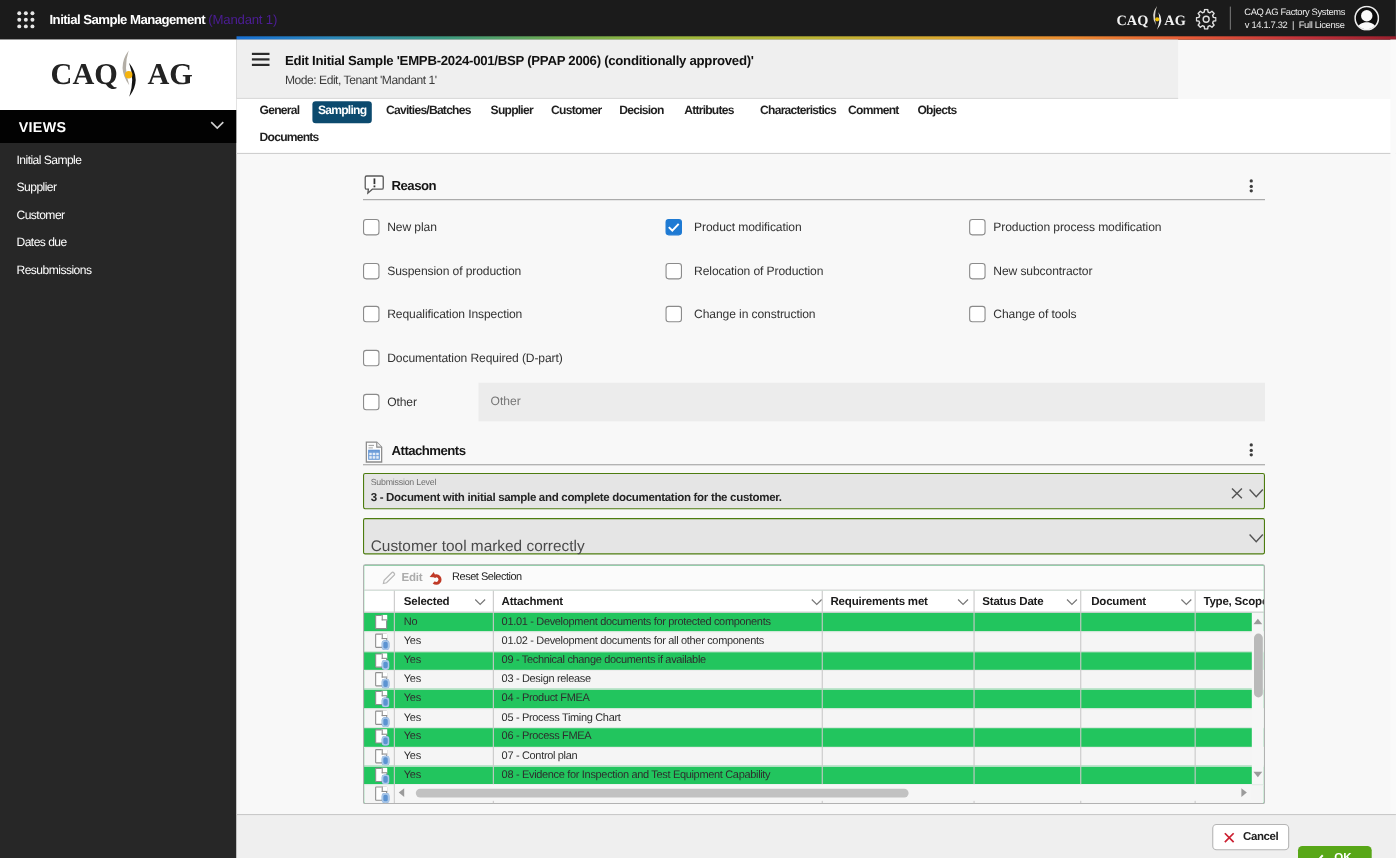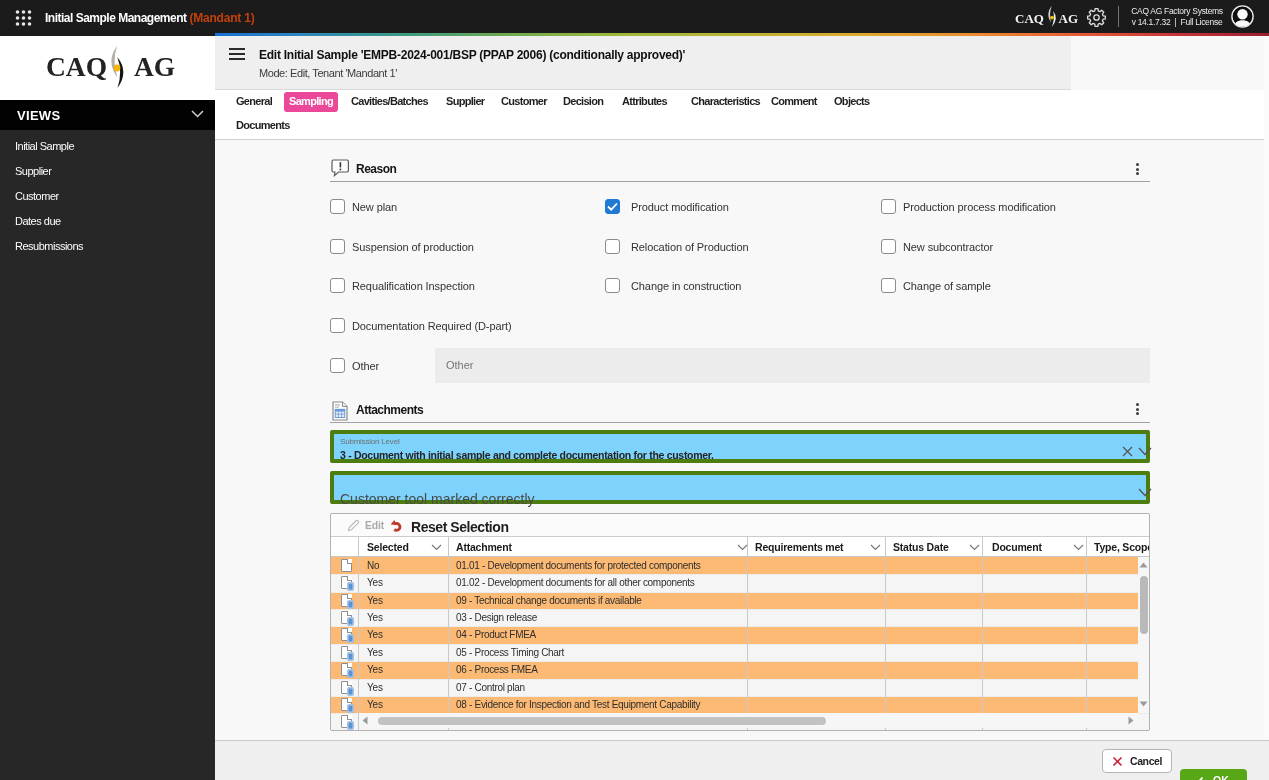--- a/index.html
+++ b/index.html
@@ -4,21 +4,21 @@
 <style>
 * { margin:0; padding:0; box-sizing:border-box; }
 html,body { width:1269px; height:780px; overflow:hidden; font-family:"Liberation Sans", sans-serif; }
 #root { position:relative; width:1269px; height:780px; background:#f8f8f8; }
 .abs { position:absolute; }
 
 
 #topbar { left:0; top:0; width:1269px; height:36px; background:#1b1b1b; }
 #gridicon { left:15px; top:10px; width:17px; height:16px; }
 #apptitle { left:45px; top:11px; font-size:12px; font-weight:bold; color:#fff; letter-spacing:-0.5px; white-space:nowrap; }
-#apptitle span { font-weight:bold; color:#c2410c; letter-spacing:-0.2px; }
+#apptitle span { font-weight:normal; color:#4c1d95; letter-spacing:-0.2px; }
 #toplogo { left:1012px; top:2px; width:66px; height:30px; }
 #gearicon { left:1087px; top:8px; width:19px; height:19px; }
 #topsep { left:1118px; top:6px; width:1px; height:21px; background:#757575; }
 #sysinfo { left:1128px; top:6px; width:98px; text-align:center; font-size:8.5px; letter-spacing:-0.3px; line-height:11px; color:#ececec; white-space:nowrap; }
 #avatar { left:1231px; top:5px; width:23px; height:23px; }
 #gstrip { left:215px; top:33px; width:1054px; height:3px;
   background:linear-gradient(90deg,#176fd4 0%,#2b87bb 8%,#3d9a80 18%,#6faa4e 28%,#9cb83c 38%,#bcb434 50%,#dca72f 62%,#ec8c30 72%,#e65a36 82%,#c3313a 92%,#991f2d 100%);}
 
 
 #sidebar { left:0; top:36px; width:215px; height:744px; background:#272727; }
@@ -32,48 +32,48 @@
 #mainheader { left:215px; top:36px; width:856px; height:54px; background:#efefef; border-bottom:1px solid #dadada;padding-left:32px; }
 #hamburger { left:14px; top:12px; width:16px; height:13px; }
 #hamburger div { position:absolute; left:0; width:16px; height:2px; background:#2b2b2b; }
 #mtitle { left:44px; top:12px; font-size:12px; font-weight:bold; color:#101010; letter-spacing:-0.25px; white-space:nowrap; }
 #msub { left:44px; top:31px; font-size:11px; color:#3c3c3c; letter-spacing:-0.43px; }
 
 
 #tabs { left:215px; top:90px; width:1054px; height:50px; background:#fff; border-bottom:1px solid #cfcfcf; }
 .tab { position:absolute; top:1px; height:21px; line-height:21px; font-size:11px; font-weight:bold; color:#1f1f1f; letter-spacing:-0.7px; white-space:nowrap; }
 .tab2 { top:25px; }
-#tabactive { position:absolute; left:69px; top:2px; width:54px; height:19.5px; background:#ec4899; border-radius:3px; color:#fff; text-align:center; line-height:19px; font-size:11px; font-weight:bold; letter-spacing:-0.7px; }
+#tabactive { position:absolute; left:69px; top:2px; width:54px; height:19.5px; background:#0c4a6e; border-radius:3px; color:#fff; text-align:center; line-height:19px; font-size:11px; font-weight:bold; letter-spacing:-0.7px; }
 
 
 #content { left:215px; top:140px; width:1054px; height:600px; background:#f8f8f8; }
 .sechead-line { position:absolute; left:115px; width:820px; height:1px; background:#a2a2a2; }
 .sectitle { position:absolute; font-size:12px; font-weight:bold; color:#151515; letter-spacing:-0.5px; }
 .kebab { position:absolute; left:921px; width:3px; height:12px; }
 .kebab div { position:absolute; left:0; width:3px; height:3px; border-radius:50%; background:#3d3d3d; }
 
 .cb { position:absolute; width:15px; height:15px; background:#fff; border:1px solid #8b8b8b; border-radius:3px; }
 .cbchecked { background:#1e7ad3; border-color:#1e7ad3; }
 .cblabel { position:absolute; font-size:11px; color:#333; letter-spacing:-0.1px; white-space:nowrap; }
 
 #otherinput { position:absolute; left:220px; top:208px; width:715px; height:35px; background:#ececec; }
 #otherinput span { position:absolute; left:11px; top:11px; font-size:11px; color:#767676; }
 
-.combo { position:absolute; left:115px; width:820px; background:#7dd3fc; border:4px solid #4d7c0f; border-radius:2px;text-align:center; }
+.combo { position:absolute; left:115px; width:820px; background:#e5e5e5; border:1px solid #4d7c0f; border-radius:2px;text-align:center; }
 #combo1 { top:290px; height:33px; }
 #combo1 .lbl { position:absolute; left:6px; top:3px; font-size:8px; color:#6f6f6f; letter-spacing:-0.2px; }
 #combo1 .val { position:absolute; left:6px; top:15px; font-size:10.5px; font-weight:bold; color:#242424; letter-spacing:-0.3px; white-space:nowrap; }
 #combo2 { top:331px; height:33px; }
 #combo2 .val { position:absolute; left:6px; top:16px; font-size:14px; color:#4a4a4a; letter-spacing:0; }
 
 
-#tablebox { position:absolute; left:115px; top:373px; width:820px; height:218px; background:#fdba74; border:1px solid #b2b2b2; border-radius:2px; overflow:hidden; }
+#tablebox { position:absolute; left:115px; top:373px; width:820px; height:218px; background:#22c55e; border:1px solid #b2b2b2; border-radius:2px; overflow:hidden; }
 #ttoolbar { position:absolute; left:0; top:0; width:818px; height:23px; border-bottom:1px solid #ccc; background:#fbfbfb; }
 #ttoolbar .edit { position:absolute; left:34px; top:5px; font-size:10.5px; font-weight:bold; color:#ababab; letter-spacing:-0.2px; }
-#ttoolbar .reset { position:absolute; left:80px; top:5px; font-size:14px; font-weight:bold; color:#1e1e1e; letter-spacing:-0.45px; }
+#ttoolbar .reset { position:absolute; left:80px; top:5px; font-size:10px; font-weight:normal; color:#1e1e1e; letter-spacing:-0.45px; }
 .th { position:absolute; top:0; font-size:10.5px; font-weight:bold; color:#1a1a1a; line-height:20px; letter-spacing:-0.2px; white-space:nowrap; }
 .thchev { position:absolute; top:7px; }
 #thead { position:absolute; left:0; top:23px; width:818px; height:20px; background:#fff; border-bottom:1px solid #c6c6c6; }
 .vline { position:absolute; top:23px; width:1px; background:#c9c9c9; z-index:2; }
 .trow { position:absolute; left:0; width:818px; height:17.35px; }
 .alt { background:#f5f5f5; }
 .trow .sel { position:absolute; left:36px; font-size:10px; color:#2e2e2e; top:3px; letter-spacing:-0.2px; }
 .trow .att { position:absolute; left:125px; font-size:10px; color:#2e2e2e; top:3px; letter-spacing:-0.3px; white-space:nowrap; }
 .rowsep { position:absolute; left:0; width:818px; height:1px; background:#ececec; }
 .ricon { position:absolute; left:10px; top:2px; }
@@ -221,21 +221,21 @@
     <div class="cb" style="left:390px;top:99px;"></div>
       <div class="cblabel" style="left:416px;top:101px;">Relocation of Production</div>
     <div class="cb" style="left:666px;top:99px;"></div>
       <div class="cblabel" style="left:688px;top:101px;">New subcontractor</div>
 
     <div class="cb" style="left:115px;top:138px;"></div>
       <div class="cblabel" style="left:137px;top:140px;">Requalification Inspection</div>
     <div class="cb" style="left:390px;top:138px;"></div>
       <div class="cblabel" style="left:416px;top:140px;">Change in construction</div>
     <div class="cb" style="left:666px;top:138px;"></div>
-      <div class="cblabel" style="left:688px;top:140px;">Change of sample</div>
+      <div class="cblabel" style="left:688px;top:140px;">Change of tools</div>
 
     <div class="cb" style="left:115px;top:178px;"></div>
       <div class="cblabel" style="left:137px;top:180px;">Documentation Required (D-part)</div>
 
     <div class="cb" style="left:115px;top:218px;"></div>
       <div class="cblabel" style="left:137px;top:220px;">Other</div>
     <div id="otherinput">
         <span>Other</span>
       </div>
 

